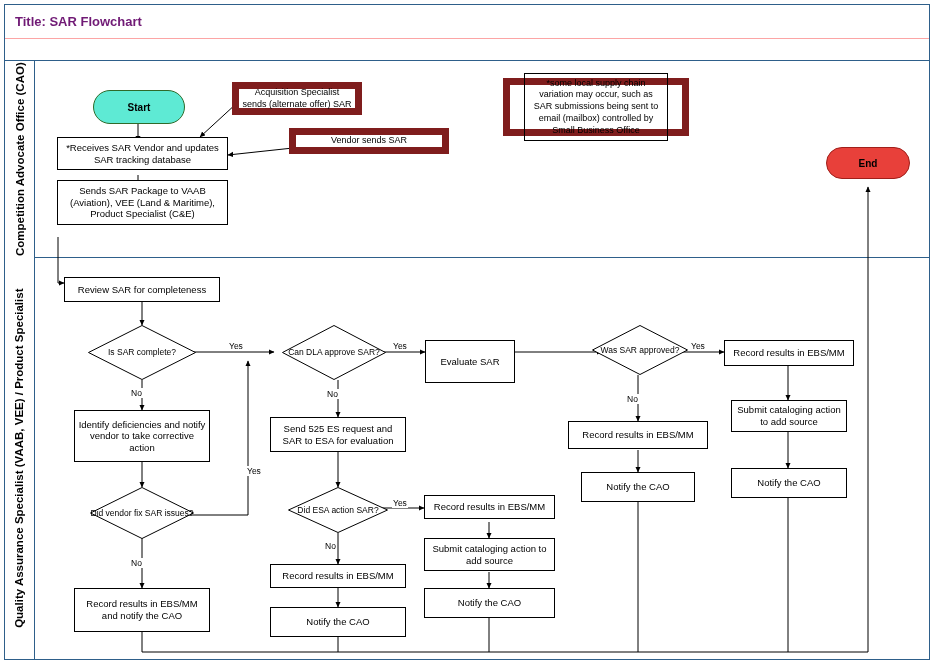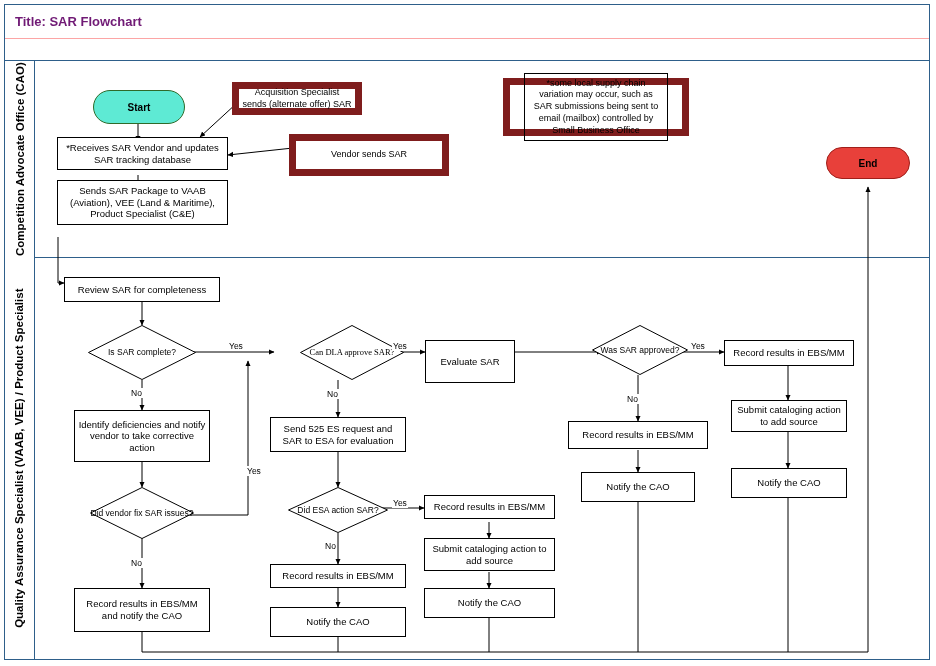--- a/index.html
+++ b/index.html
@@ -222,21 +222,21 @@
       <path d="M489,612 L489,652"></path>
       <path d="M638,502 L638,652"></path>
       <path d="M788,498 L788,652"></path>
     </g>
   </svg>
 
   <div class="terminator-start" style="left:93px; top:90px; width:92px; height:34px;">Start</div>
 
   <div class="node note" style="left:232px; top:82px; width:130px; height:33px;">Acquisition Specialist sends (alternate offer) SAR</div>
 
-  <div class="node note" style="left:289px; top:134px; width:160px; height:42px;">Vendor sends SAR</div>
+  <div class="node note" style="left:289px; top:128px; width:160px; height:26px;">Vendor sends SAR</div>
 
   <div class="node" style="left:57px; top:137px; width:171px; height:33px;">*Receives SAR Vendor and updates SAR tracking database</div>
 
   <div class="node" style="left:57px; top:180px; width:171px; height:45px;">Sends SAR Package to VAAB (Aviation), VEE (Land &amp; Maritime), Product Specialist (C&amp;E)</div>
 
   <div class="node note" style="left:503px; top:78px; width:186px; height:58px; padding:4px 14px;">
     <span style="display:block; width:100%; border:1px solid #000; padding:4px 5px; box-sizing:border-box;">*some local supply chain variation may occur, such as SAR submissions being sent to email (mailbox) controlled by Small Business Office</span>
   </div>
 
   <div class="terminator-end" style="left:826px; top:147px; width:84px; height:32px;">End</div>
@@ -254,21 +254,21 @@
 
   <div class="diamond-wrap" style="left:90px; top:487px; width:104px; height:52px;">
     <svg class="diamond-shape" viewBox="0 0 104 52" preserveAspectRatio="none">
       <polygon points="52,0.5 103.5,26 52,51.5 0.5,26" fill="#ffffff" stroke="#000" stroke-width="1"></polygon>
     </svg>
     <div class="diamond-text">Did vendor fix SAR issues?</div>
   </div>
 
   <div class="node" style="left:74px; top:588px; width:136px; height:44px;">Record results in EBS/MM and notify the CAO</div>
 
-  <div class="diamond-wrap" style="left:300px; top:325px; width:104px; height:55px;font-family:Liberation Serif, serif;">
+  <div class="diamond-wrap" style="left:282px; top:325px; width:104px; height:55px;">
     <svg class="diamond-shape" viewBox="0 0 104 55" preserveAspectRatio="none">
       <polygon points="52,0.5 103.5,27.5 52,54.5 0.5,27.5" fill="#ffffff" stroke="#000" stroke-width="1"></polygon>
     </svg>
     <div class="diamond-text">Can DLA approve SAR?</div>
   </div>
 
   <div class="node" style="left:270px; top:417px; width:136px; height:35px;">Send 525 ES request and SAR to ESA for evaluation</div>
 
   <div class="diamond-wrap" style="left:288px; top:487px; width:100px; height:46px;">
     <svg class="diamond-shape" viewBox="0 0 100 46" preserveAspectRatio="none">

